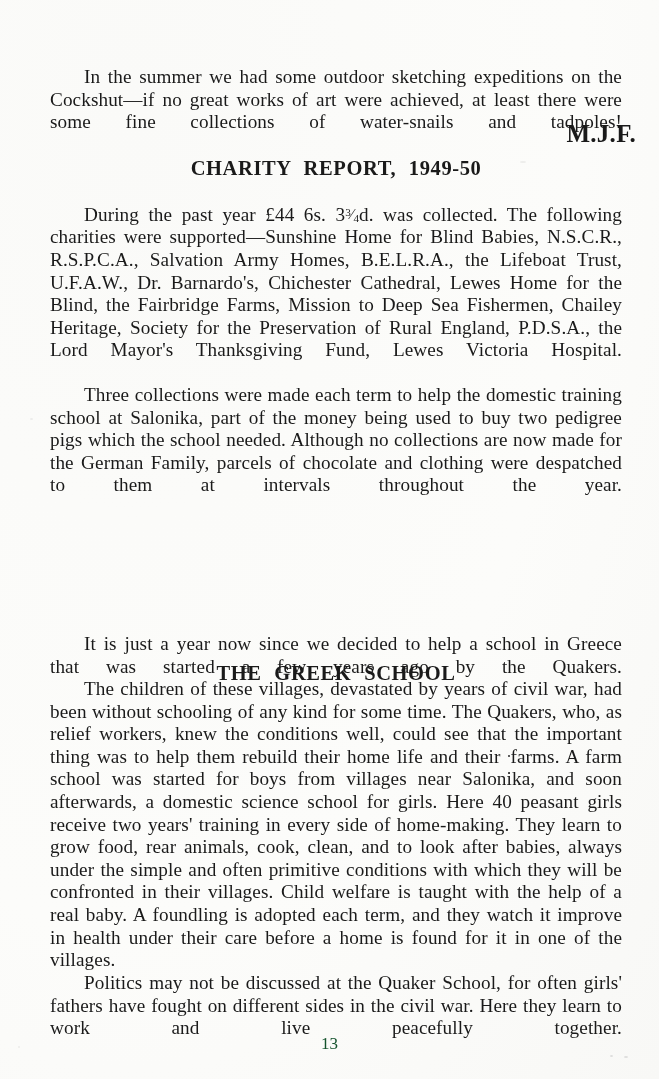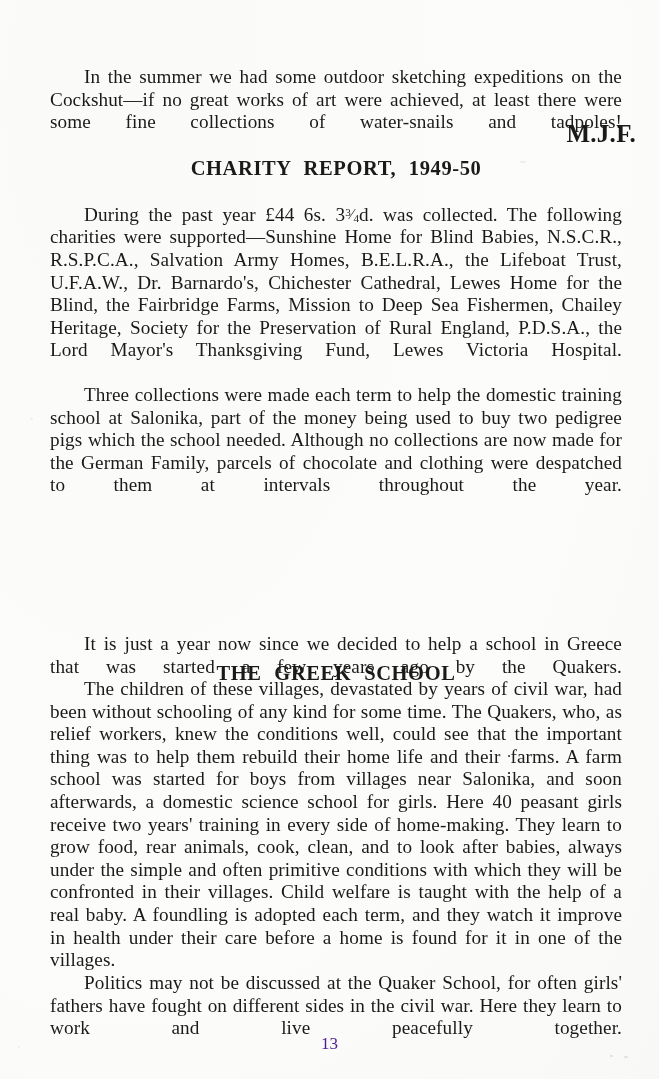--- a/index.html
+++ b/index.html
@@ -81,21 +81,21 @@
   .signature.indented { text-align: left; padding-left: 404px; }
 
   
   .folio {
     position: absolute;
     left: 0;
     width: 659px;
     text-align: center;
     font-size: 17px;
     line-height: 1;
-    color: #4c1d95;
+    color: #14532d;
   }
 
   
   .blk { position: absolute; left: 0; width: 600px; }
 
   
   .speck {
     position: absolute;
     background: #c9c9c9;
     border-radius: 50%;

